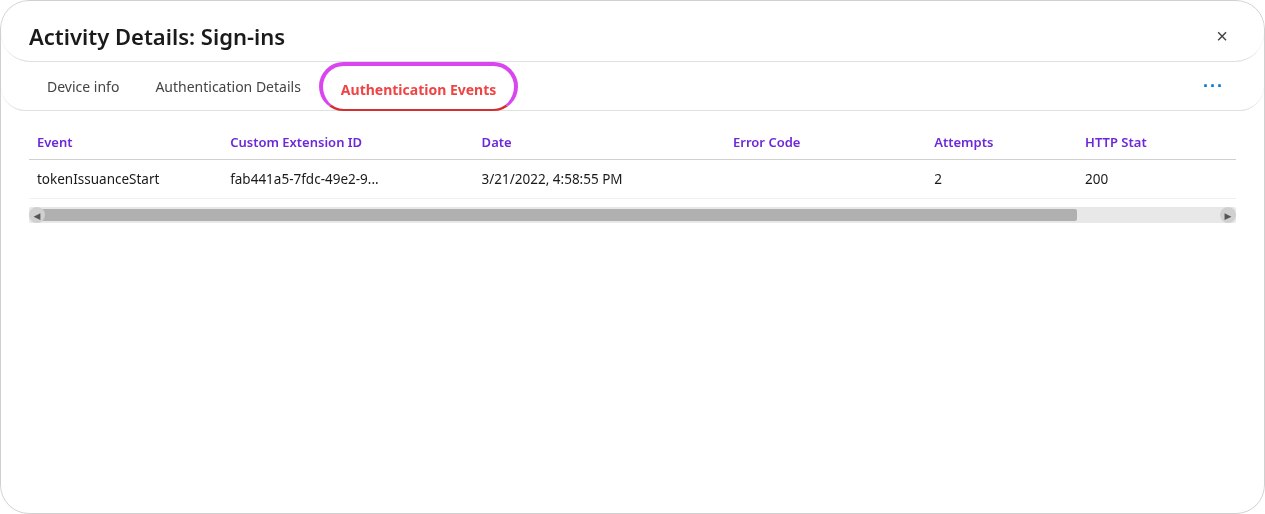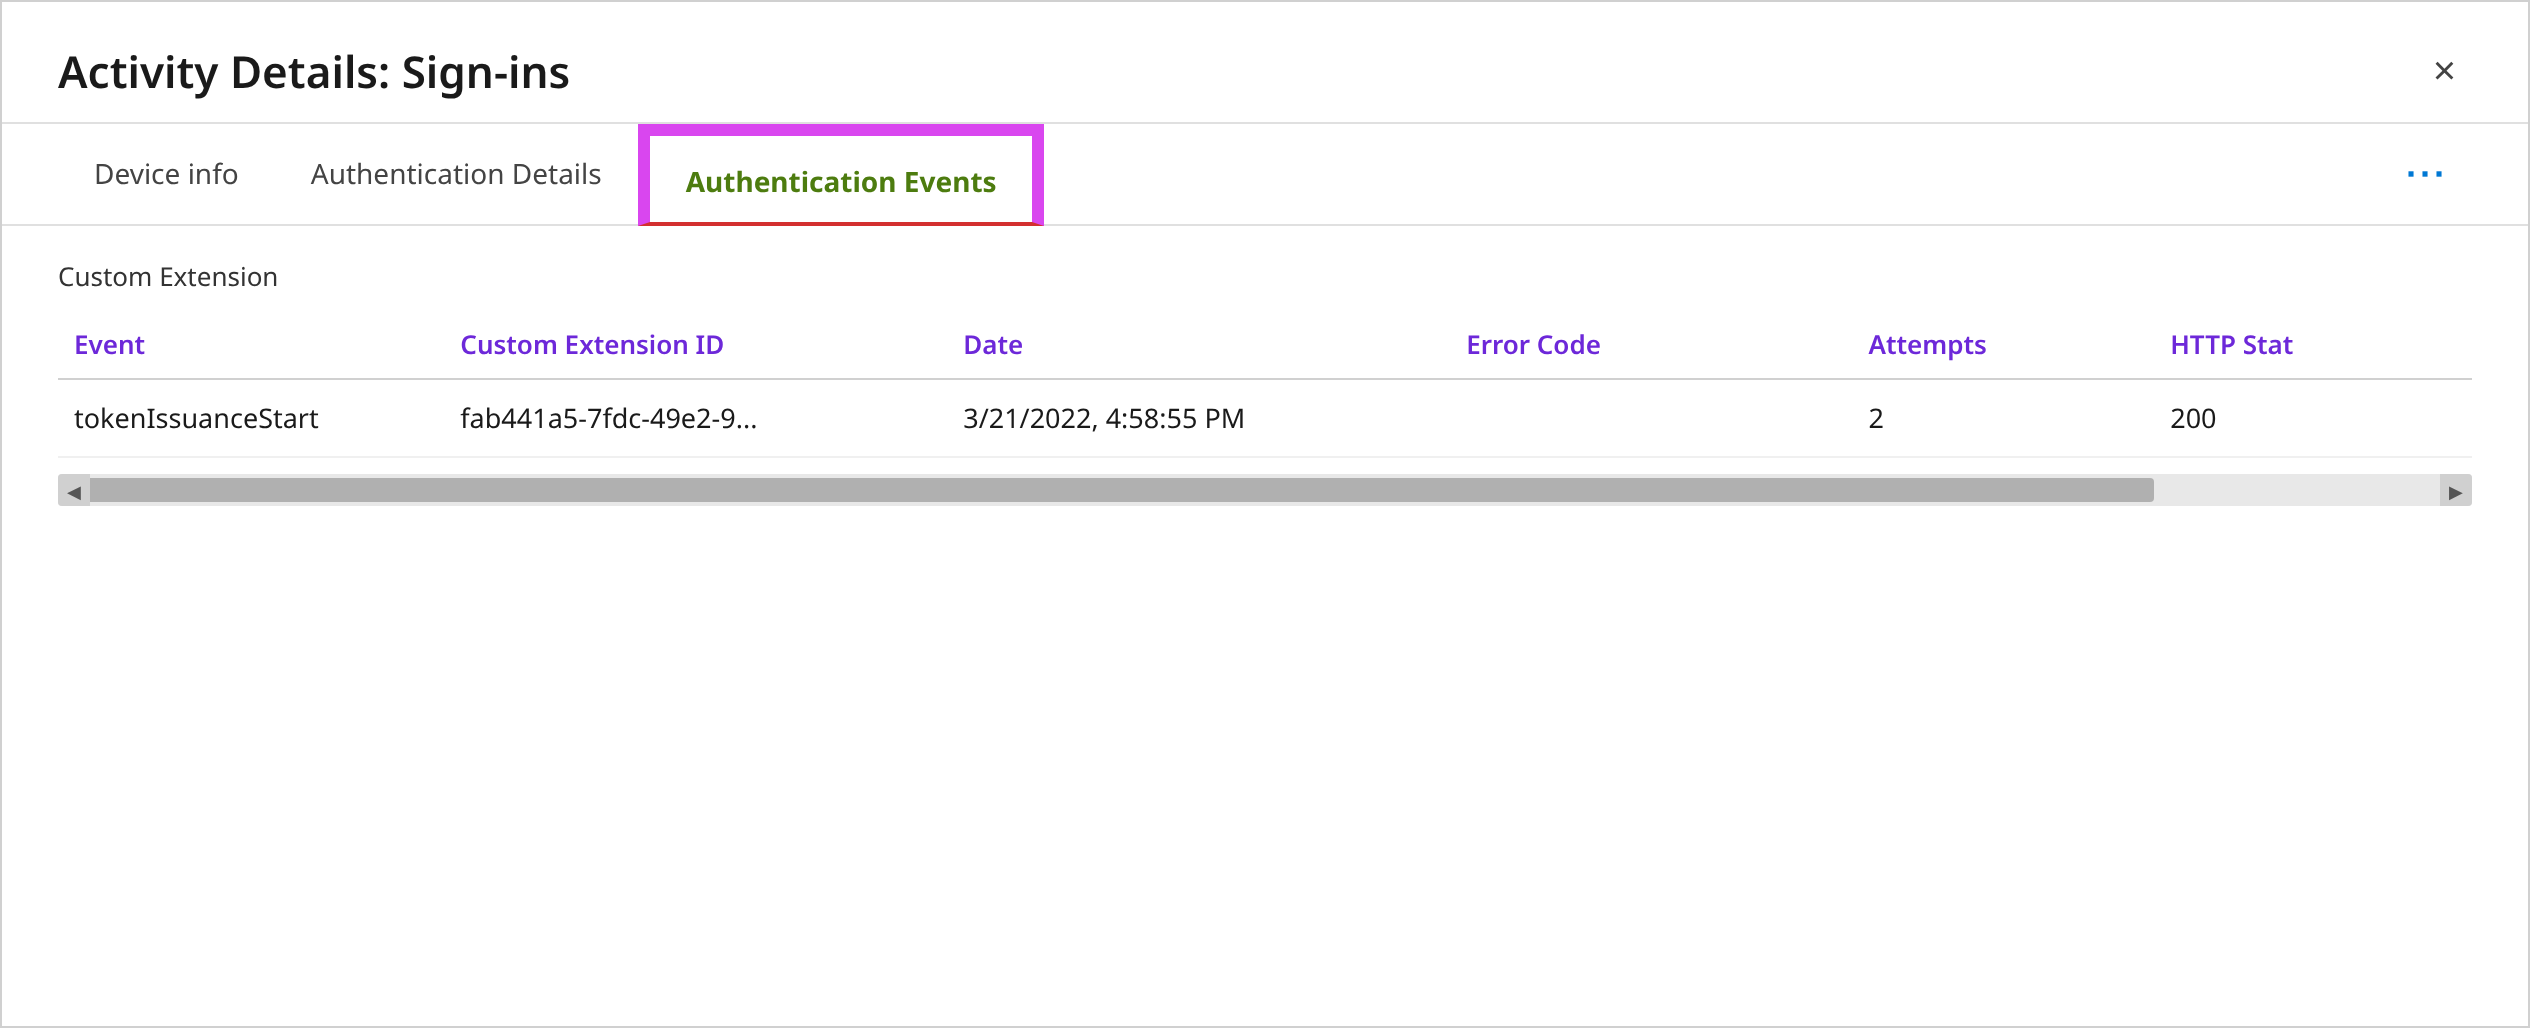--- a/index.html
+++ b/index.html
@@ -1,15 +1,15 @@
 <!DOCTYPE html>
 <html><head>
   <meta charset="utf-8">
   <style>
-    * { box-sizing: border-box; margin: 0; padding: 0; }
+    * { box-sizing: border-box; margin: 0; padding: 0; border-radius: 29px; }
     body {
       font-family: 'Segoe UI', system-ui, -apple-system, sans-serif;
       background: #fff;
       color: #1a1a1a;
       font-size: 14px;
     }
     .dialog {
       width: 1265px;
       min-height: 514px;
       background: #fff;
@@ -52,22 +52,22 @@
       cursor: pointer;
       font-size: 14px;
       color: #444;
       white-space: nowrap;
       border-bottom: 2px solid transparent;
       margin-bottom: -1px;
       user-select: none;
     }
     .tab.highlighted {
       font-weight: 700;
-      color: #4d7c0f;
-      border: 6px solid #d946ef;
+      color: #ef4444;
+      border: 4px solid #d946ef;
       border-bottom: 2px solid #d32f2f;
       margin-bottom: -1px;
       padding-bottom: 10px;
     }
     .more-btn {
       margin-left: auto;
       padding: 10px 12px;
       cursor: pointer;
       color: #0078d4;
       font-size: 18px;
@@ -166,21 +166,20 @@
   </div>
 
   <div class="tabs-bar">
     <div class="tab">Device info</div>
     <div class="tab">Authentication Details</div>
     <div class="tab highlighted">Authentication Events</div>
     <button class="more-btn">···</button>
   </div>
 
   <div class="content">
-    <div class="section-label">Custom Extension</div>
 
     <table class="data-table">
       <thead>
         <tr>
           <th class="col-event">Event</th>
           <th class="col-ext-id">Custom Extension ID</th>
           <th class="col-date">Date</th>
           <th class="col-error">Error Code</th>
           <th class="col-attempts">Attempts</th>
           <th class="col-http">HTTP Stat</th>

